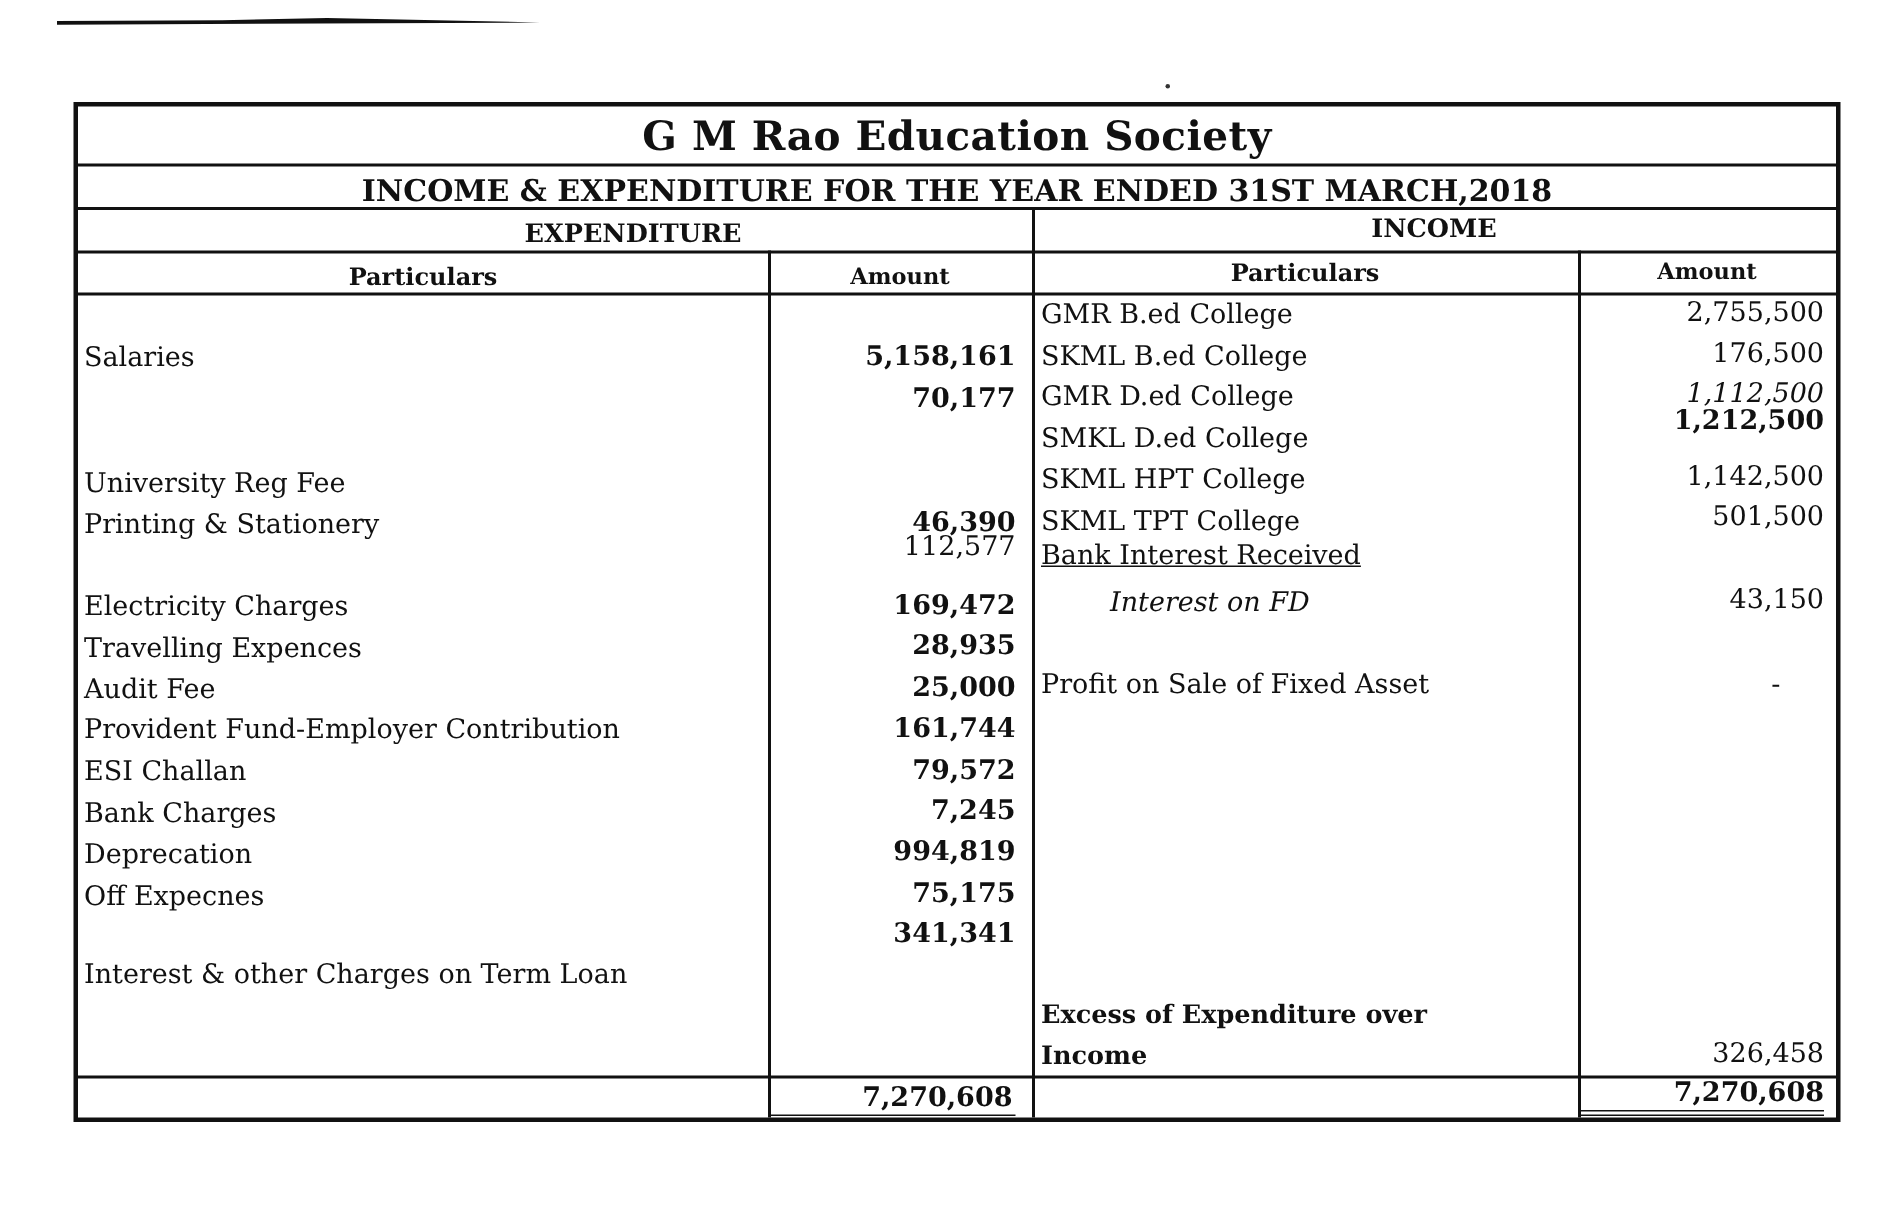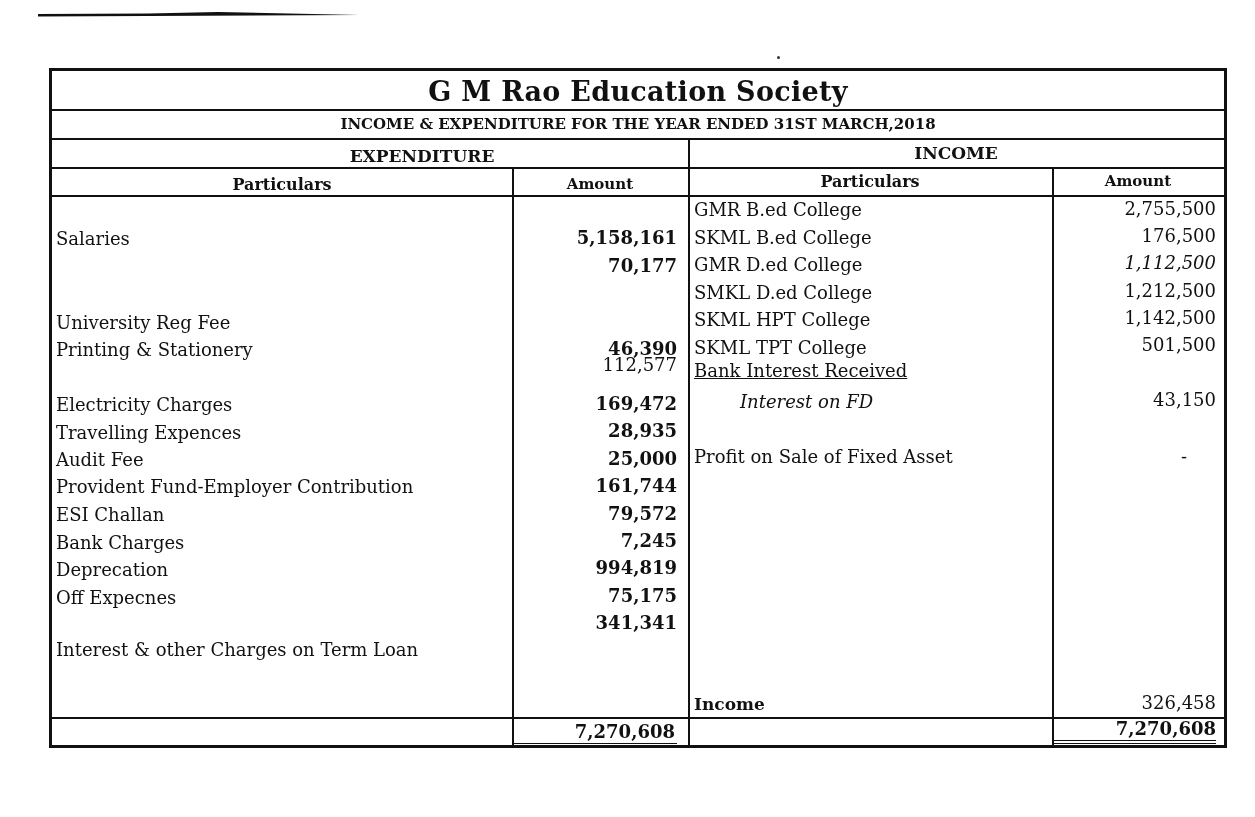--- a/index.html
+++ b/index.html
@@ -8,21 +8,21 @@
     .dot { position: absolute; width: 3px; height: 3px; background: #333; border-radius: 50%; }
 
     .sheet { position: absolute; left: 49px; top: 68px; width: 1178px; height: 680px;
              border: 3px solid #111; box-sizing: border-box; }
     .hline { position: absolute; left: 0; right: 0; height: 0; border-top: 2px solid #111; }
     .vline { position: absolute; width: 0; border-left: 2px solid #111; }
 
     .title { position: absolute; left: 0; right: 0; top: 5px; text-align: center;
              font-family: "DejaVu Serif", serif; font-weight: bold; font-size: 27px; letter-spacing: 0.3px; }
     .subtitle { position: absolute; left: 0; right: 0; top: 44px; text-align: center;
-             font-family: "DejaVu Serif", serif; font-weight: bold; font-size: 15px; }
+             font-family: "DejaVu Serif", serif; font-weight: bold; font-size: 20px; }
     .sec-head { position: absolute; top: 75px; font-family: "DejaVu Serif", serif; font-weight: bold; font-size: 17px; text-align: center; }
     .col-head { position: absolute; top: 104px; font-family: "DejaVu Serif", serif; font-weight: bold; font-size: 16px; text-align: center; }
 
     .row-text { position: absolute; font-family: "DejaVu Serif", serif; font-size: 18px; white-space: nowrap; line-height: 22px; }
     .exp-label { left: 4px; }
     .exp-amt { right: 547px; text-align: right; }
     .inc-label { left: 642px; }
     .inc-amt { right: 8px; text-align: right; }
     .bold { font-weight: bold; font-family: "DejaVu Serif", serif; }
     .italic { font-style: italic; }
@@ -84,28 +84,29 @@
   <div class="row-text exp-label" style="top:568px;">Interest &amp; other Charges on Term Loan</div>
   <div class="row-text exp-amt bold" style="top:541px;">341,341</div>
 
   <div class="row-text inc-label" style="top:128px;">GMR B.ed College</div>
   <div class="row-text inc-amt" style="top:127px;">2,755,500</div>
   <div class="row-text inc-label" style="top:156px;">SKML B.ed College</div>
   <div class="row-text inc-amt" style="top:154px;">176,500</div>
   <div class="row-text inc-label" style="top:183px;">GMR D.ed College</div>
   <div class="row-text inc-amt" style="top:181px;font-style:italic;">1,112,500</div>
   <div class="row-text inc-label" style="top:211px;">SMKL D.ed College</div>
-  <div class="row-text inc-amt" style="top:209px;">1,212,500</div>
+  <div class="row-text inc-amt" style="top:199px;font-weight:bold;">1,212,500</div>
   <div class="row-text inc-label" style="top:238px;">SKML HPT College</div>
   <div class="row-text inc-amt" style="top:236px;">1,142,500</div>
   <div class="row-text inc-label" style="top:266px;">SKML TPT College</div>
   <div class="row-text inc-amt" style="top:263px;">501,500</div>
   <div class="row-text inc-label underline" style="top:289px;">Bank Interest Received</div>
   <div class="row-text inc-label italic" style="top:320px; left:688px;">Interest on FD</div>
   <div class="row-text inc-amt" style="top:318px;">43,150</div>
   <div class="row-text inc-label" style="top:375px;">Profit on Sale of Fixed Asset</div>
   <div class="row-text inc-amt" style="top:375px; right:37px;">-</div>
+  <div class="row-text inc-label bold" style="top:595px; font-size:17px;">Excess of Expenditure over</div>
   <div class="row-text inc-label bold" style="top:622px; font-size:17px;">Income</div>
   <div class="row-text inc-amt" style="top:621px;">326,458</div>
 
   <div class="row-text exp-amt bold dbl" style="top:650px; left:462px; padding-right:2px;">7,270,608</div>
   <div class="row-text inc-amt bold dbl" style="top:647px; left:1002px;">7,270,608</div>
 </div>
 
 </body></html>

